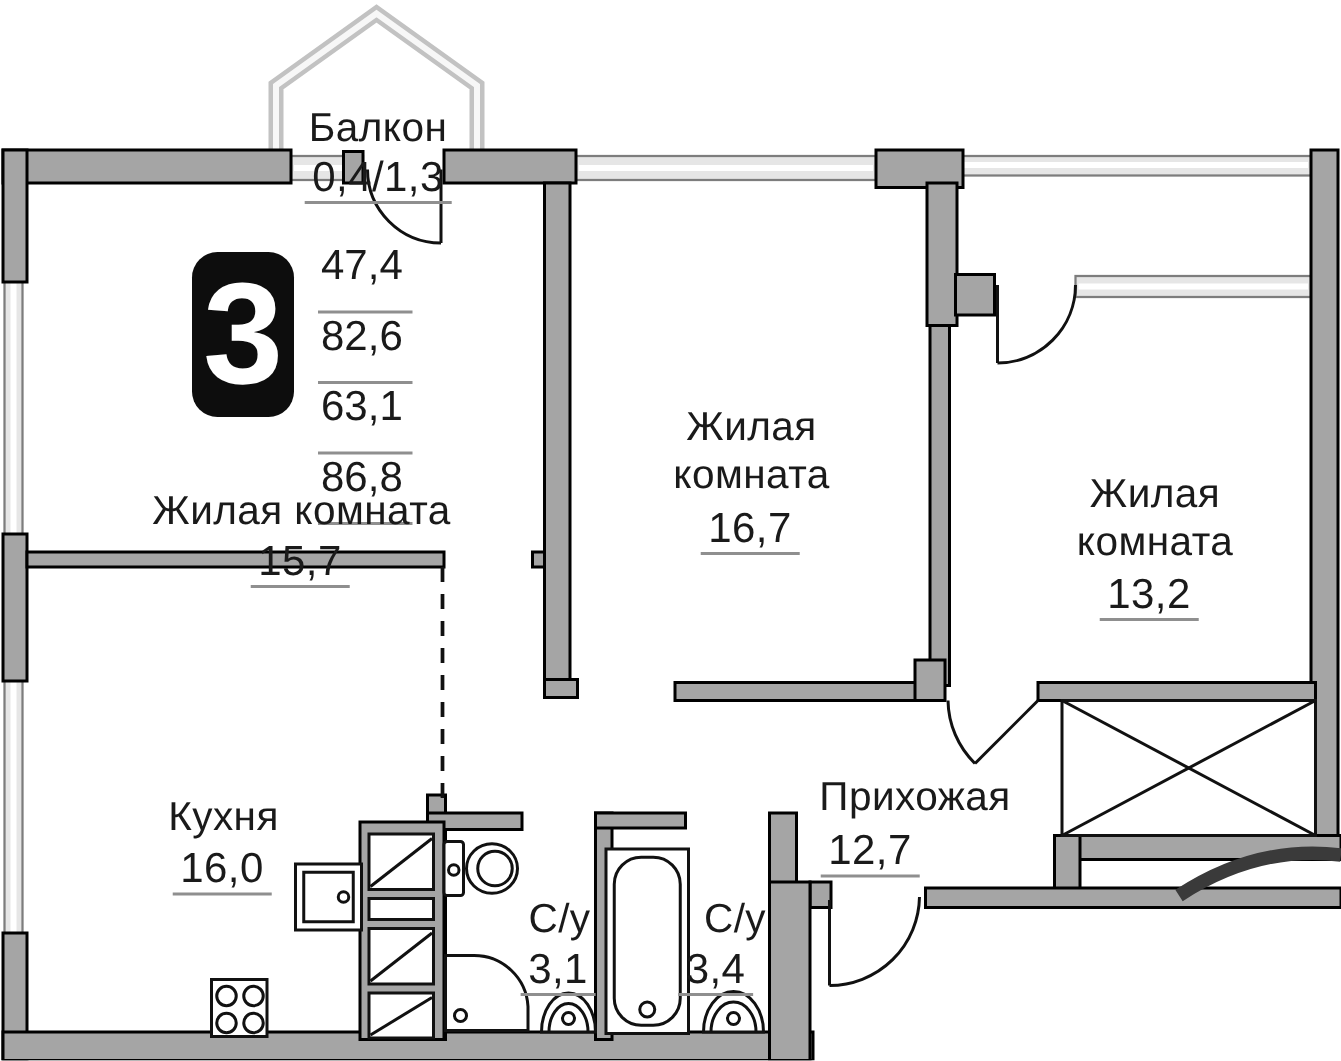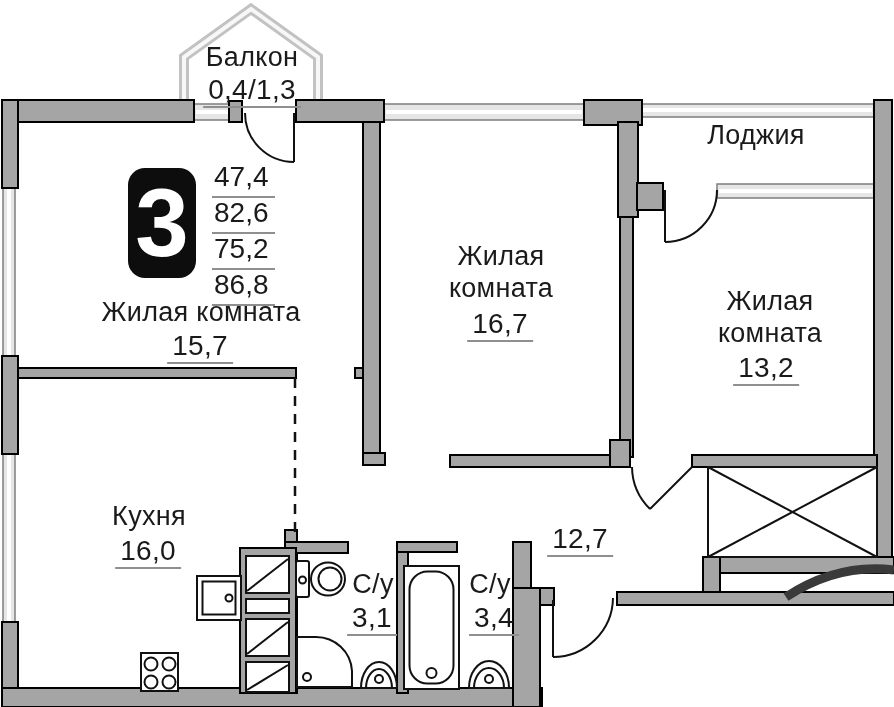--- a/index.html
+++ b/index.html
@@ -7,29 +7,29 @@
     position:relative;width:894px;height:707px;background:#ffffff;overflow:hidden;
     font-family:"Liberation Sans", sans-serif;color:#1a1a1a;
   }
   #plan-svg{position:absolute;left:0;top:0;}
   .wall{fill:#a5a5a5;stroke:#000;stroke-width:2;}
   .win{fill:#e6e6e6;stroke:#7d7d7d;stroke-width:1.5;}
   .winline{stroke:#ffffff;stroke-width:4;}
   .fix{fill:#fff;stroke:#111;stroke-width:2;}
   .thin{fill:none;stroke:#111;stroke-width:2;}
   .lbl{position:absolute;transform:translateX(-50%);font-size:27px;line-height:32px;
-       white-space:nowrap;letter-spacing:.3px;}
+       white-space:nowrap;letter-spacing:.3px;margin-top:28px;}
   .two{white-space:normal;width:165px;text-align:center;}
   .area{font-size:28px;border-bottom:2px solid #8f8f8f;padding:0 5px 1px 5px;text-align:center;}
   #badge{position:absolute;left:128px;top:168px;width:68px;height:110px;background:#0d0d0d;
          border-radius:17px;display:flex;align-items:center;justify-content:center;}
   #badge span{color:#fff;font-size:96px;font-weight:bold;line-height:100px;}
   #areas{position:absolute;left:212px;top:163px;display:flex;flex-direction:column;}
   #areas span{font-size:28px;line-height:28px;border-bottom:2px solid #8f8f8f;
-              padding:0 6px 5px 2px;margin-bottom:1px;}
+              padding:0 6px 16px 2px;margin-bottom:1px;}
 </style>
 </head>
 <body>
 
 <div id="stage">
 
   <svg id="plan-svg" width="894" height="707" viewBox="0 0 894 707">
 
     <g>
       <polyline points="184,104 184,57 251,9 318,57 318,104" fill="none" stroke="#c2c2c2" stroke-width="10"></polyline>
@@ -160,42 +160,42 @@
       <circle class="fix" cx="489" cy="679" r="4"></circle>
     </g>
   </svg>
 
   <div id="badge">
     <span>3</span>
   </div>
   <div id="areas">
     <span>47,4</span>
     <span>82,6</span>
-    <span>75,2</span>
+    <span>63,1</span>
     <span>86,8</span>
   </div>
 
   <div class="lbl" style="left:252px;top:41px">Балкон</div>
   <div class="lbl" style="left:252px;top:74px"><span class="area">0,4/1,3</span></div>
 
-  <div class="lbl" style="left:756px;top:119px">Лоджия</div>
 
   <div class="lbl" style="left:201px;top:296px">Жилая комната</div>
   <div class="lbl" style="left:200px;top:330px"><span class="area">15,7</span></div>
 
   <div class="lbl two" style="left:501px;top:240px">Жилая комната</div>
   <div class="lbl" style="left:500px;top:308px"><span class="area">16,7</span></div>
 
   <div class="lbl two" style="left:770px;top:285px">Жилая комната</div>
   <div class="lbl" style="left:766px;top:352px"><span class="area">13,2</span></div>
 
   <div class="lbl" style="left:149px;top:500px">Кухня</div>
   <div class="lbl" style="left:148px;top:535px"><span class="area">16,0</span></div>
 
+  <div class="lbl" style="left:610px;top:487px">Прихожая</div>
   <div class="lbl" style="left:580px;top:523px"><span class="area">12,7</span></div>
 
   <div class="lbl" style="left:373px;top:568px">С/у</div>
   <div class="lbl" style="left:372px;top:602px"><span class="area">3,1</span></div>
 
   <div class="lbl" style="left:490px;top:568px">С/у</div>
-  <div class="lbl" style="left:494px;top:602px"><span class="area">3,4</span></div>
+  <div class="lbl" style="left:477px;top:602px"><span class="area">3,4</span></div>
 
 </div>
 
 </body></html>

